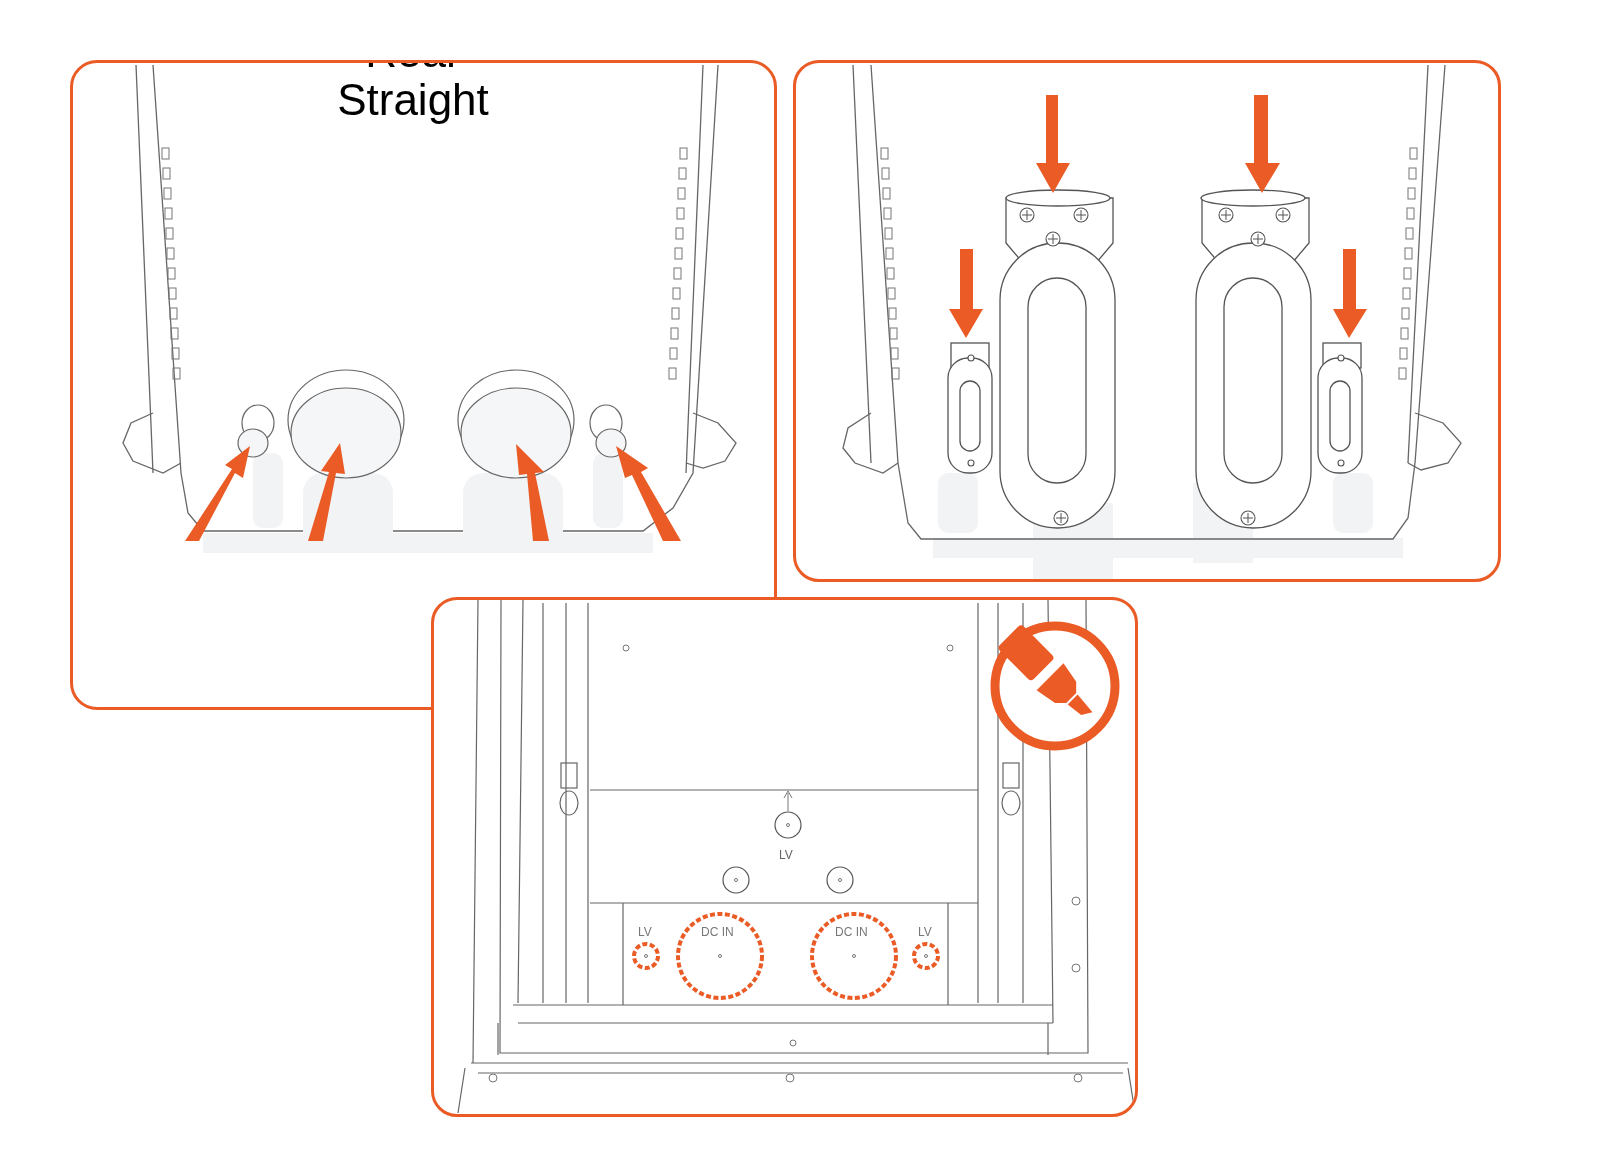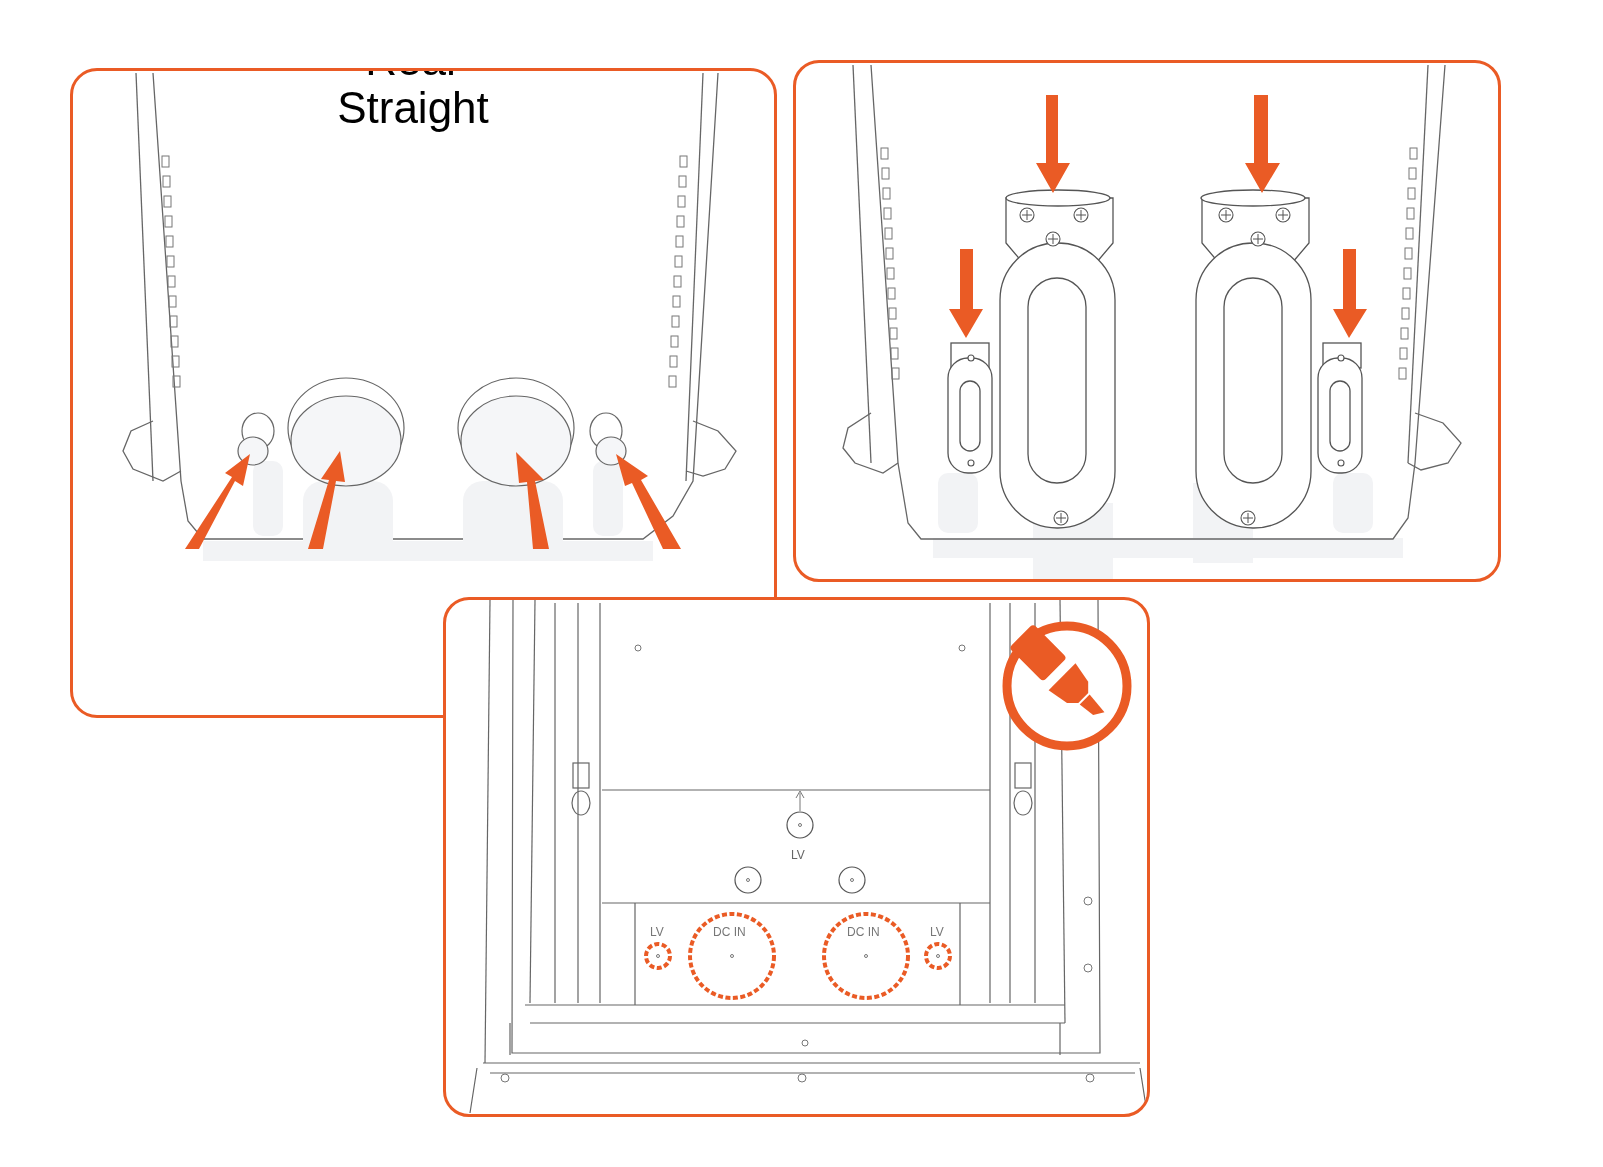--- a/index.html
+++ b/index.html
@@ -4,21 +4,21 @@
 <style>
   html,body{margin:0;padding:0;background:#ffffff;}
   body{width:1603px;height:1167px;position:relative;overflow:hidden;font-family:"Liberation Sans",sans-serif;}
   .panel{position:absolute;border:3px solid #ea5b25;border-radius:26px;background:#fff;overflow:hidden;box-sizing:border-box;}
   .title{position:absolute;text-align:center;font-family:"Liberation Sans",sans-serif;font-size:44px;line-height:48px;color:#000;background:transparent;z-index:5;}
   svg{position:absolute;left:0;top:0;}
 </style>
 </head>
 <body>
 
-<div class="panel" style="left:70px;top:68px;width:707px;height:650px;border-radius:27px;">
+<div class="panel" style="left:70px;top:60px;width:707px;height:650px;border-radius:27px;">
   <svg width="707" height="522" viewBox="70 60 707 522">
     <g fill="none" stroke="#666" stroke-width="1.3">
 
       <path d="M133 62 L150 470"></path>
       <path d="M150 62 L178 470 L185 510 L200 528 L640 528 L670 505 L690 470 L715 62"></path>
       <path d="M700 62 L683 470"></path>
 
       <path d="M150 410 L128 420 L120 440 L130 458 L160 470 L178 460"></path>
       <path d="M690 410 L715 420 L733 440 L722 458 L700 465 L683 460"></path>
     </g>
@@ -165,21 +165,21 @@
 
     <g fill="#ea5b25">
       <polygon points="1043,92 1055,92 1055,160 1067,160 1050,190 1033,160 1043,160"></polygon>
       <polygon points="1251,92 1265,92 1265,160 1277,160 1259,190 1242,160 1251,160"></polygon>
       <polygon points="957,246 970,246 970,306 980,306 963,335 946,306 957,306"></polygon>
       <polygon points="1340,246 1353,246 1353,306 1364,306 1346,335 1330,306 1340,306"></polygon>
     </g>
   </svg>
 </div>
 
-<div class="panel" style="left:431px;top:597px;width:707px;height:520px;margin-left:12px;">
+<div class="panel" style="left:431px;top:597px;width:707px;height:520px;">
   <svg width="707" height="520" viewBox="431 597 707 520">
     <g fill="none" stroke="#666" stroke-width="1.2">
 
       <path d="M475 597 L470 1060"></path>
       <path d="M498 597 L497 1050 L1085 1050 L1083 597"></path>
       <path d="M520 597 L515 1000"></path>
       <path d="M1045 597 L1050 1020"></path>
       <path d="M540 600 L540 1000 M1020 600 L1020 1000"></path>
       <path d="M563 600 L563 1000 M995 600 L995 1000"></path>
       <path d="M585 600 L585 1000 M975 600 L975 1000"></path>

